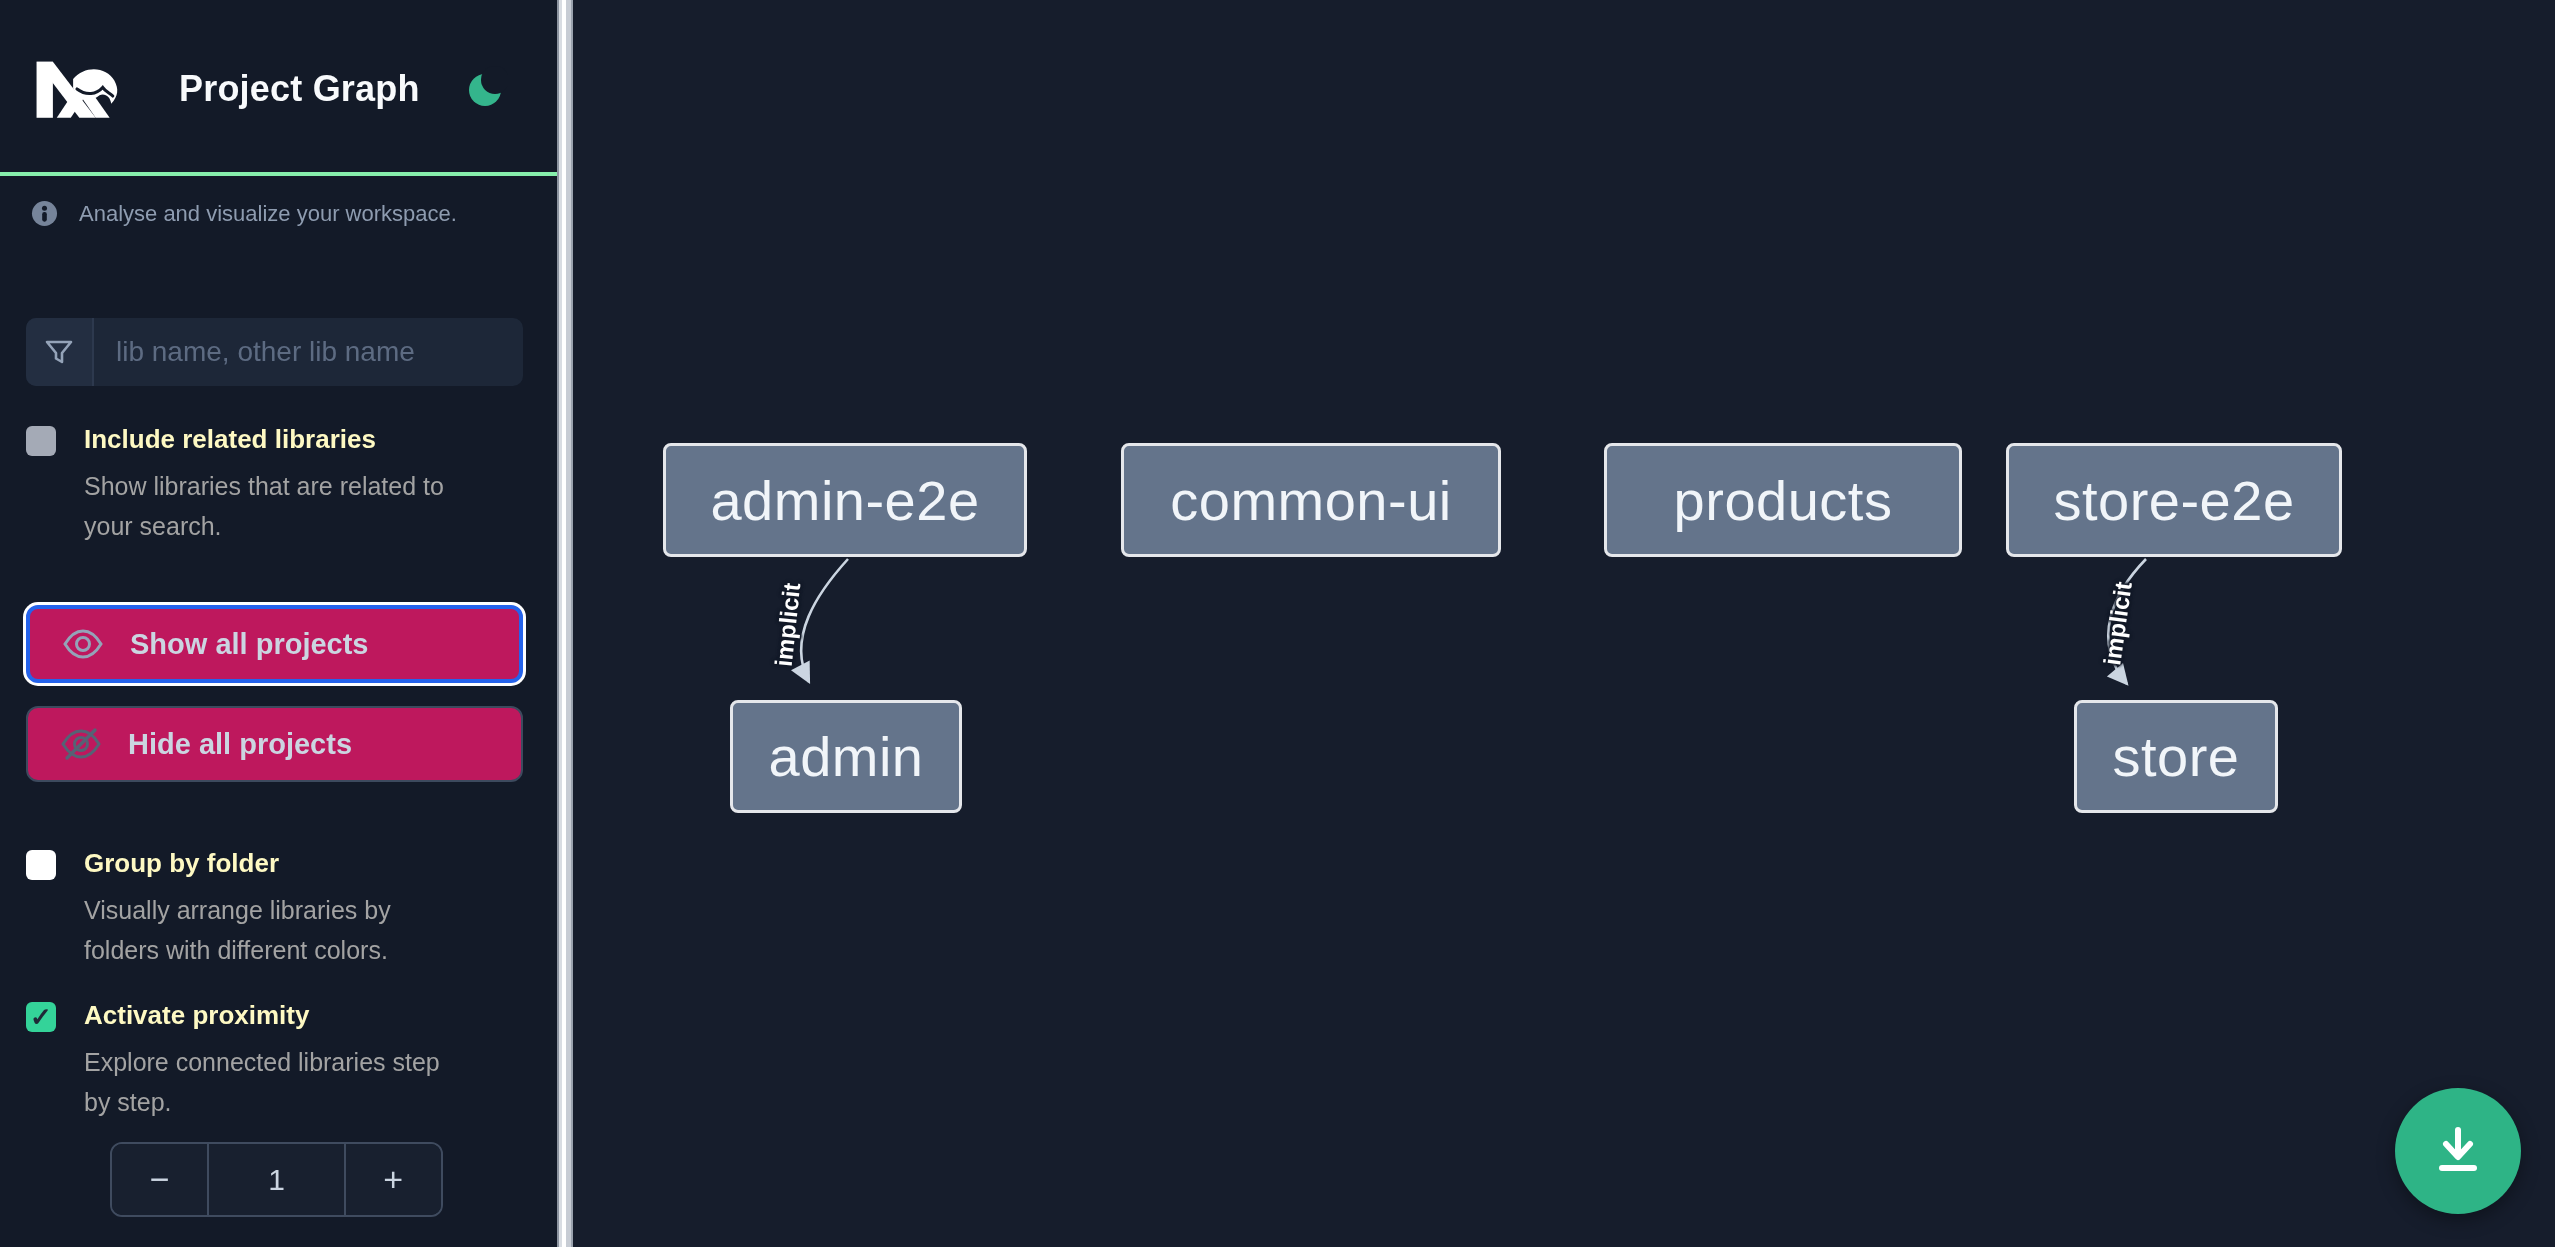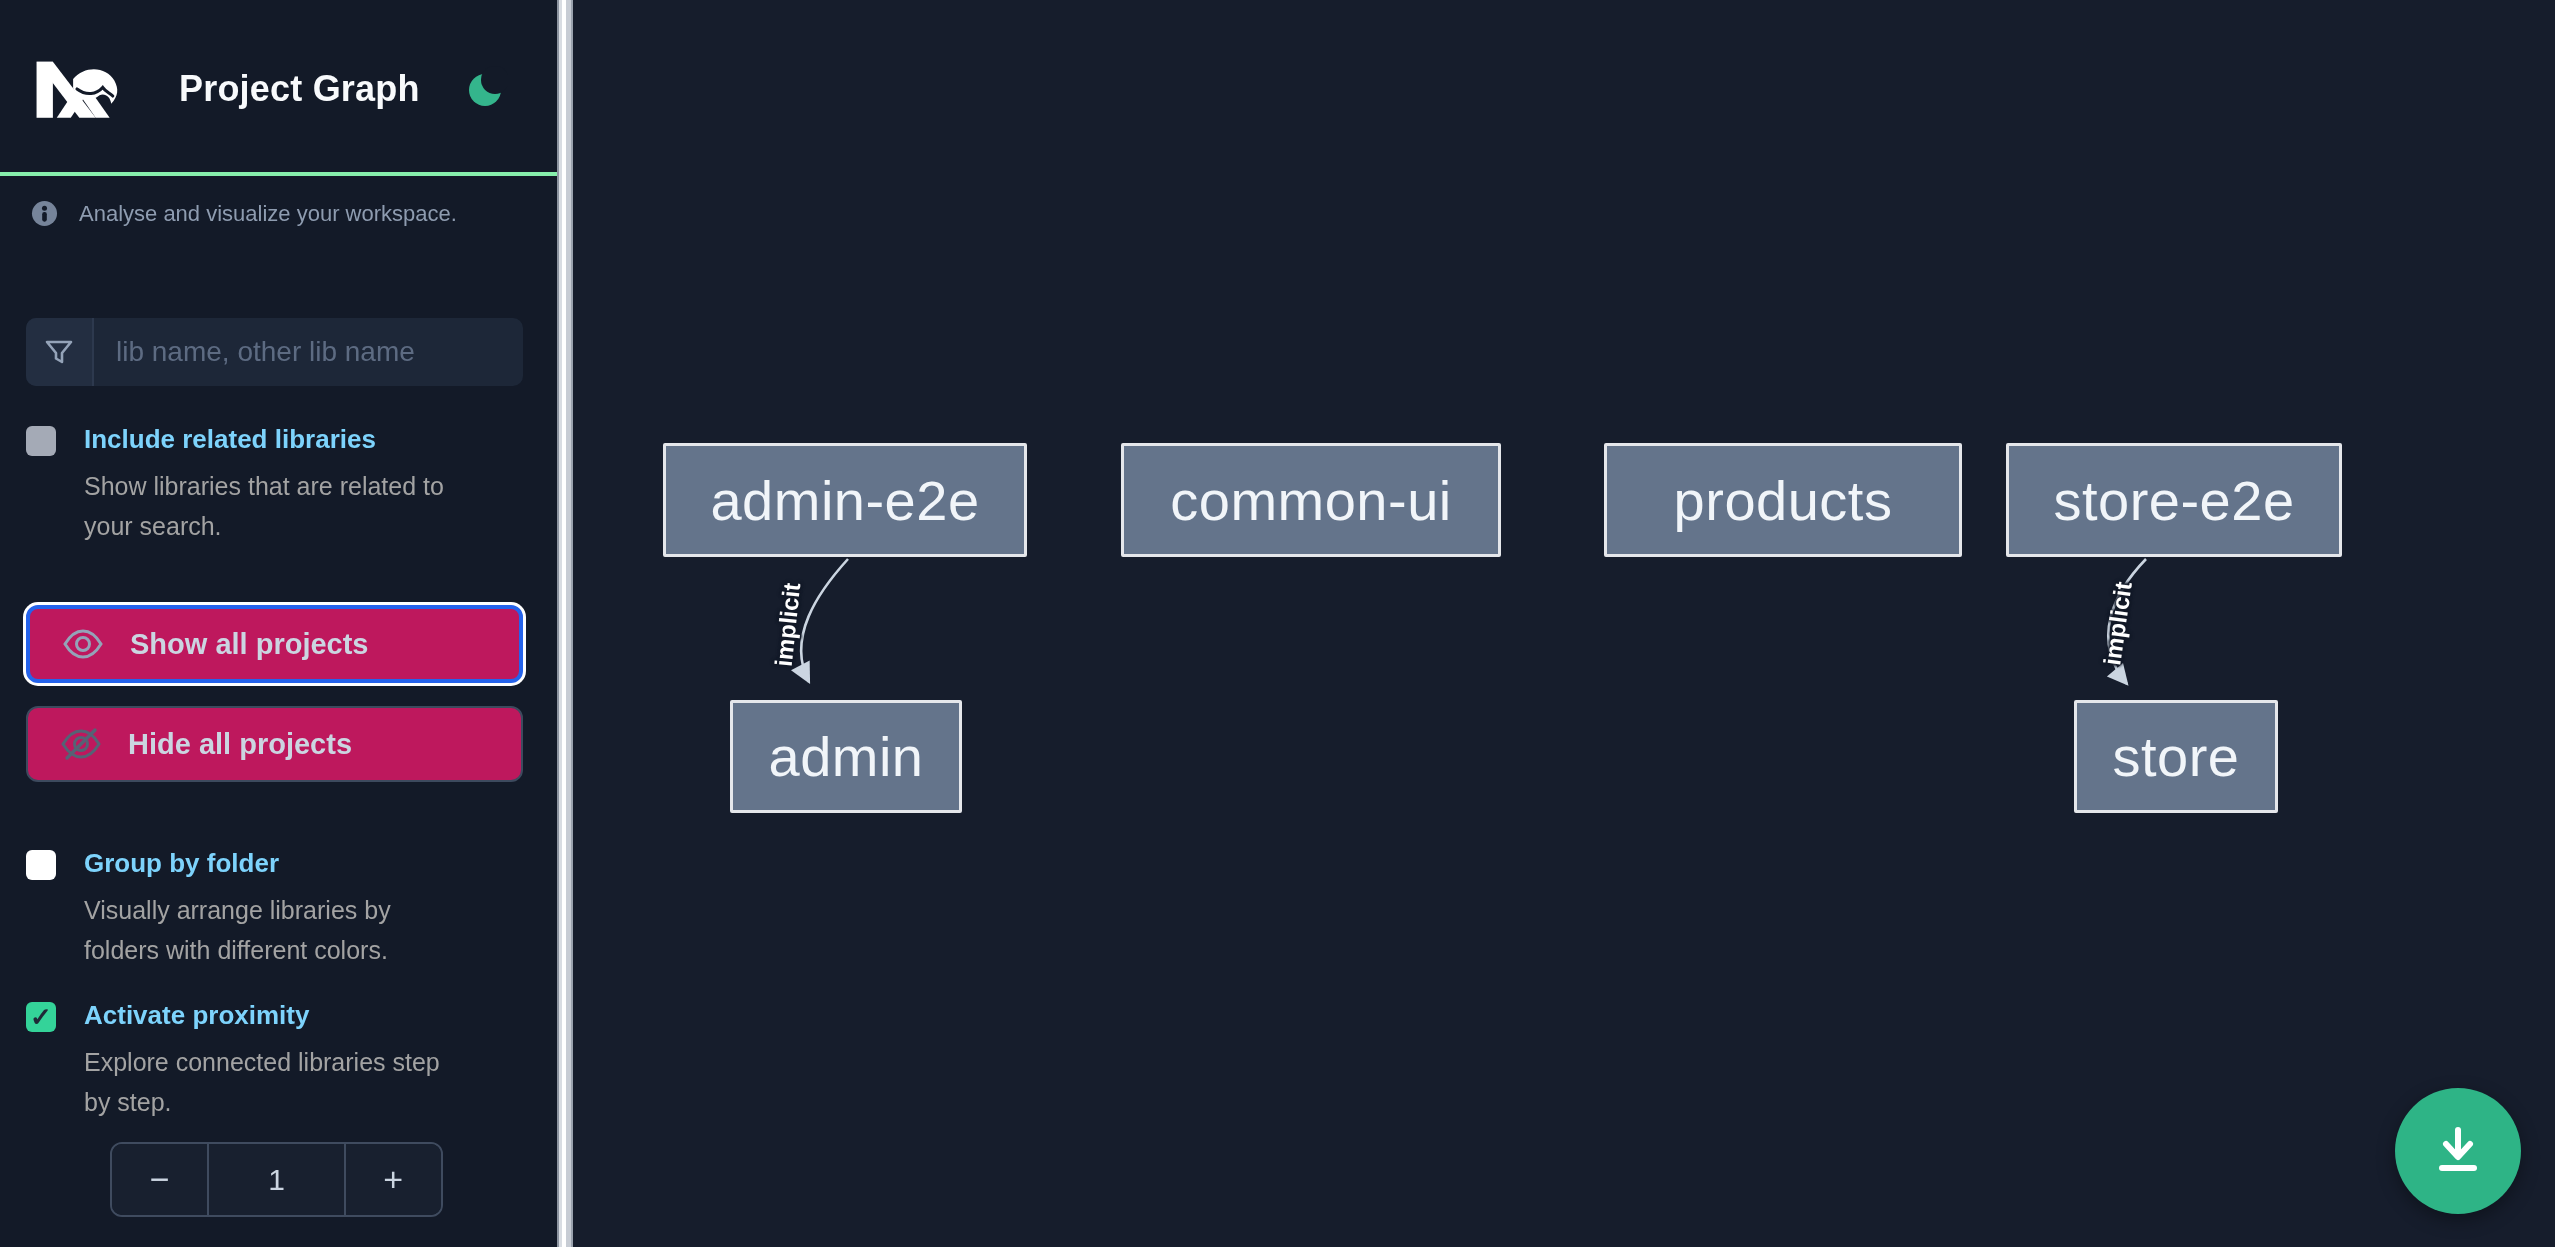--- a/index.html
+++ b/index.html
@@ -29,21 +29,21 @@
                      font-family:"Liberation Sans", sans-serif; }
   .searchbox input::placeholder { color:#5d6b82; opacity:1; }
 
   .optgroup { position:absolute; left:26px; width:500px; }
   .opt-include { top:424px; } .opt-folder { top:848px; } .opt-proximity { top:1000px; }
   .cbx { position:absolute; left:0; top:2px; width:30px; height:30px; border-radius:6px; }
   .cbx.gray  { background:#a4aab6; }
   .cbx.white { background:#ffffff; }
   .cbx.checked { background:#34d399; color:#1f2937; font-size:26px; font-weight:700;
                  display:flex; align-items:center; justify-content:center; }
-  .opt-label { position:absolute; left:58px; top:0; font-size:26px; font-weight:700; color:#7dd3fc; }
+  .opt-label { position:absolute; left:58px; top:0; font-size:26px; font-weight:700; color:#fef9c3; }
   .opt-desc  { position:absolute; left:58px; top:42px; font-size:25px; line-height:40px; color:#a3a3a3; }
   .opt-desc span { display:block; }
 
   .sb-btn { position:absolute; left:26px; width:497px; height:76px; background:#be185d;
             border:2px solid #3d4a5e; border-radius:12px; display:flex; align-items:center;
             gap:26px; padding:0 0 0 32px; cursor:pointer; }
   .btn-show { top:605px; height:78px; border:4px solid #2563eb; box-shadow:0 0 0 3px #ffffff; }
   .btn-hide { top:706px; }
   .sb-btn .lbl { font-size:29px; font-weight:600; color:#cbd5e1; }
 
@@ -56,21 +56,21 @@
               border-left:2px solid #3f4b5f; border-right:2px solid #3f4b5f; }
 
   
   .divider { position:absolute; left:557px; top:0; width:16px; height:1247px; z-index:3;
              cursor:col-resize;
              background:linear-gradient(90deg,#8c94a0 0 2px,#d8dce2 2px 5px,#ffffff 5px 9px,#c7ccd4 9px 14px,#9aa2ae 14px 16px); }
 
   
   .canvas { position:absolute; left:573px; top:0; width:1982px; height:1247px; background:#161d2c; }
   .edges { position:absolute; left:0; top:0; width:2555px; height:1247px; pointer-events:none; z-index:1; }
-  .node { position:absolute; background:#64748b; border:3px solid #e5e7eb; border-radius:2px;
+  .node { position:absolute; background:#64748b; border:3px solid #e5e7eb; border-radius:8px;
           display:flex; align-items:center; justify-content:center; color:#f1f5f9;
           font-size:56px; letter-spacing:0.5px; z-index:2; cursor:pointer; }
   .n-admin-e2e { left:663px;  top:443px; width:364px; height:114px; }
   .n-common-ui { left:1121px; top:443px; width:380px; height:114px; }
   .n-products  { left:1604px; top:443px; width:358px; height:114px; }
   .n-store-e2e { left:2006px; top:443px; width:336px; height:114px; }
   .n-admin     { left:730px;  top:700px; width:232px; height:113px; }
   .n-store     { left:2074px; top:700px; width:204px; height:113px; }
 
   .edge-label { position:absolute; width:130px; height:34px; text-align:center; z-index:2;

